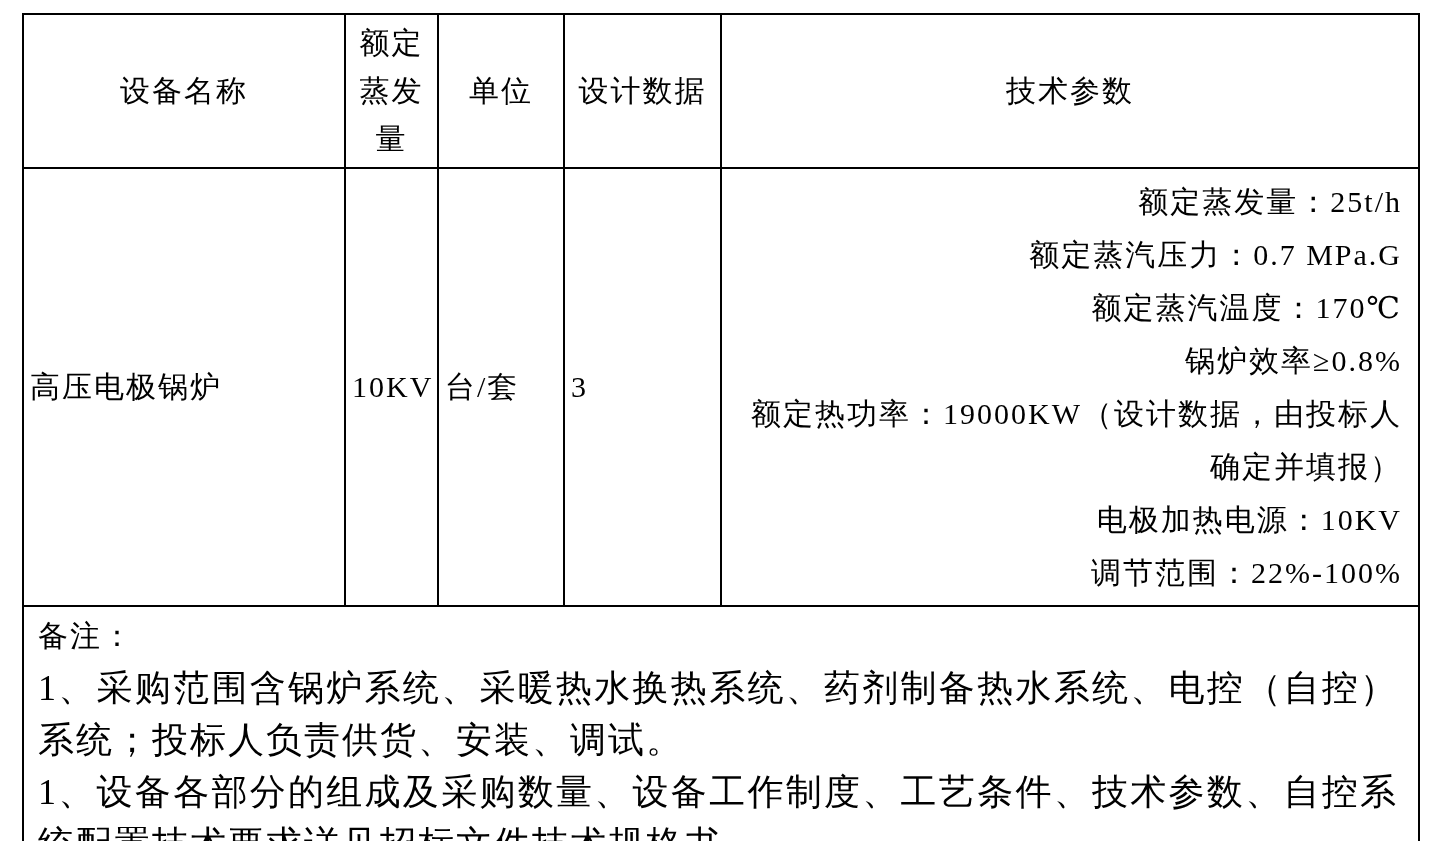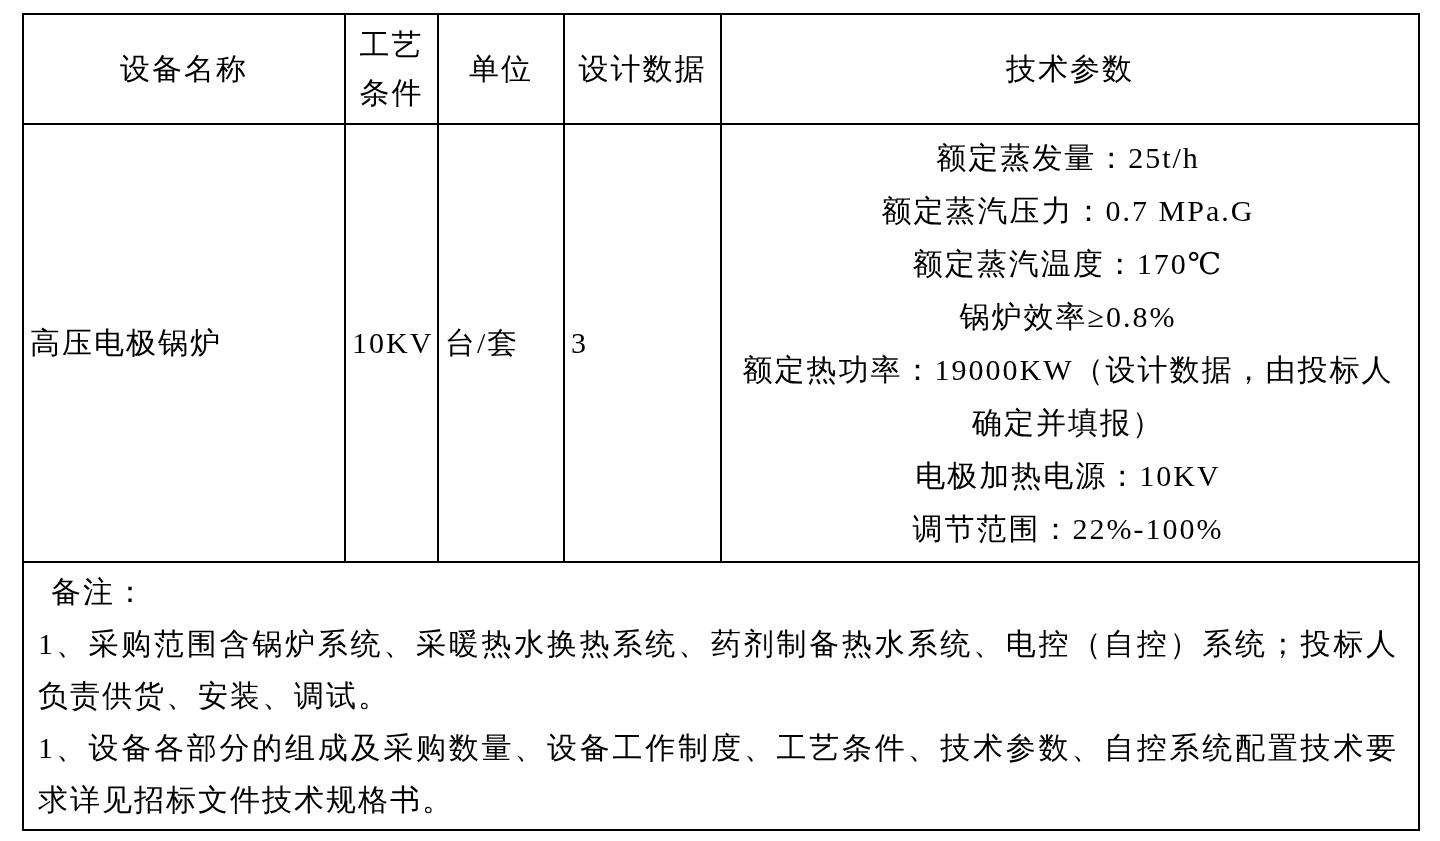--- a/index.html
+++ b/index.html
@@ -49,61 +49,60 @@
     line-height: 48px;
     padding: 4px 6px;
   }
   tr.data-row td {
     height: 427px;
     text-align: left;
     vertical-align: middle;
     padding: 4px 6px;
   }
   tr.data-row td.tech-cell {
-    text-align: center;
+    text-align: right;
     vertical-align: top;
     padding: 6px 16px 6px 12px;
   }
   .param-line {
     line-height: 53px;
     font-size: 30px;
   }
   tr.notes-row td.notes-cell {
     height: 265px;
     vertical-align: top;
     text-align: left;
     padding: 3px 20px 3px 14px;
   }
   .note-title {
     line-height: 52px;
     font-size: 30px;
-    margin-left: 13px;
   }
   .note-item {
     line-height: 52px;
-    font-size: 30px;
+    font-size: 36px;
     text-align: justify;
   }
 </style>
 </head>
 <body>
 
 <div class="page">
   <table class="spec-table">
     <colgroup>
       <col class="c1">
         <col class="c2">
         <col class="c3">
         <col class="c4">
         <col class="c5">
     </colgroup>
     <tbody>
       <tr class="header-row">
         <th>设备名称</th>
-        <th>工艺条件</th>
+        <th>额定蒸发量</th>
         <th>单位</th>
         <th>设计数据</th>
         <th>技术参数</th>
       </tr>
       <tr class="data-row">
         <td>高压电极锅炉</td>
         <td>10KV</td>
         <td>台/套</td>
         <td>3</td>
         <td class="tech-cell">

